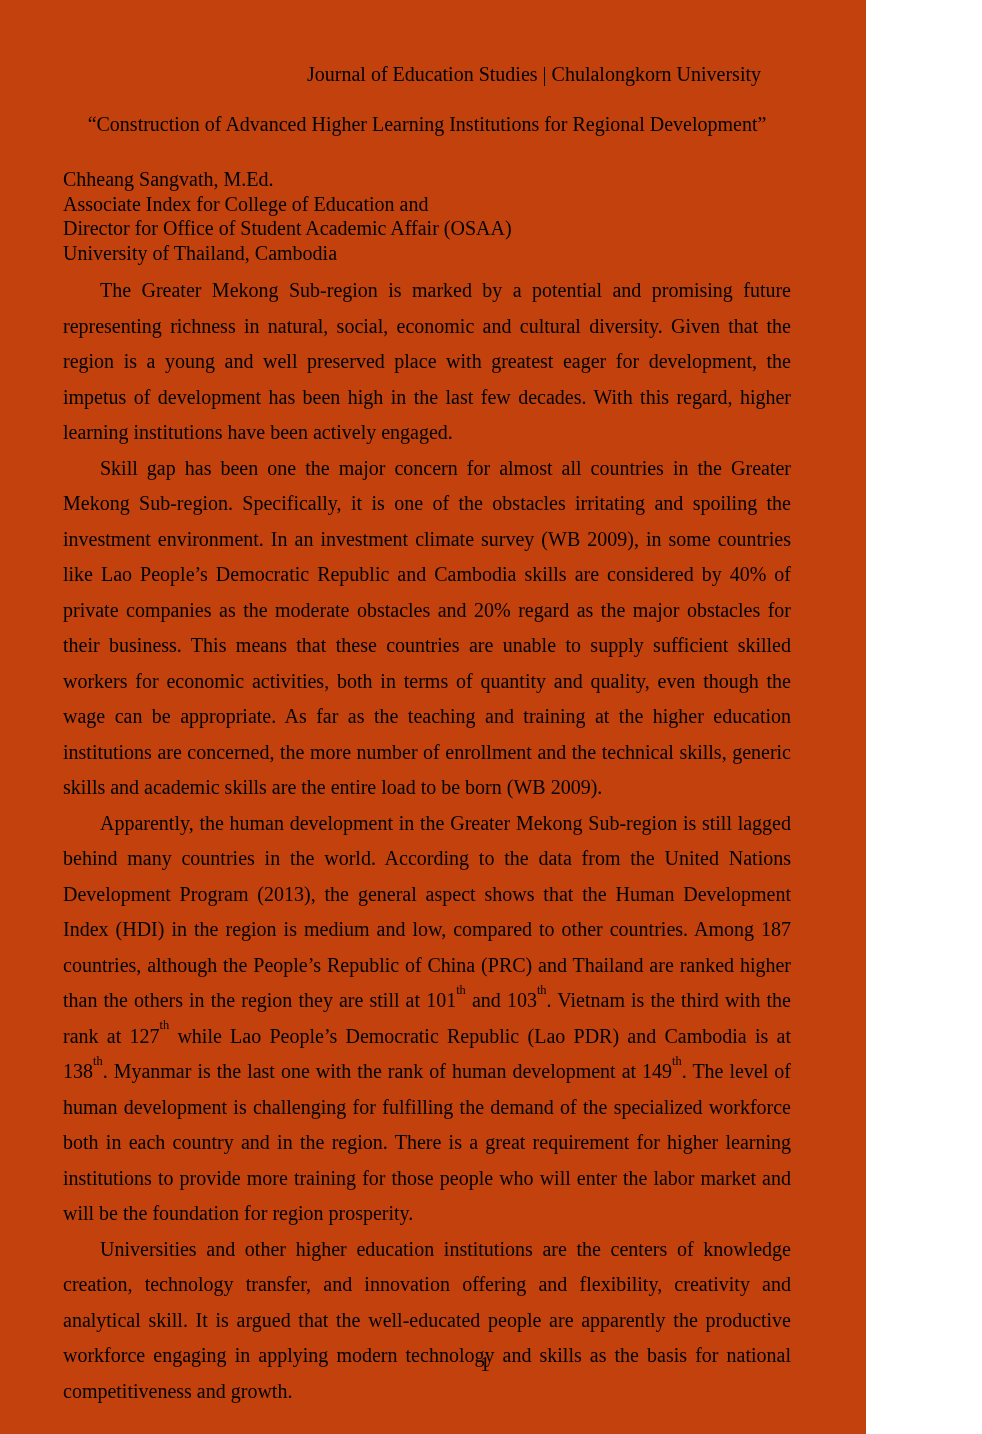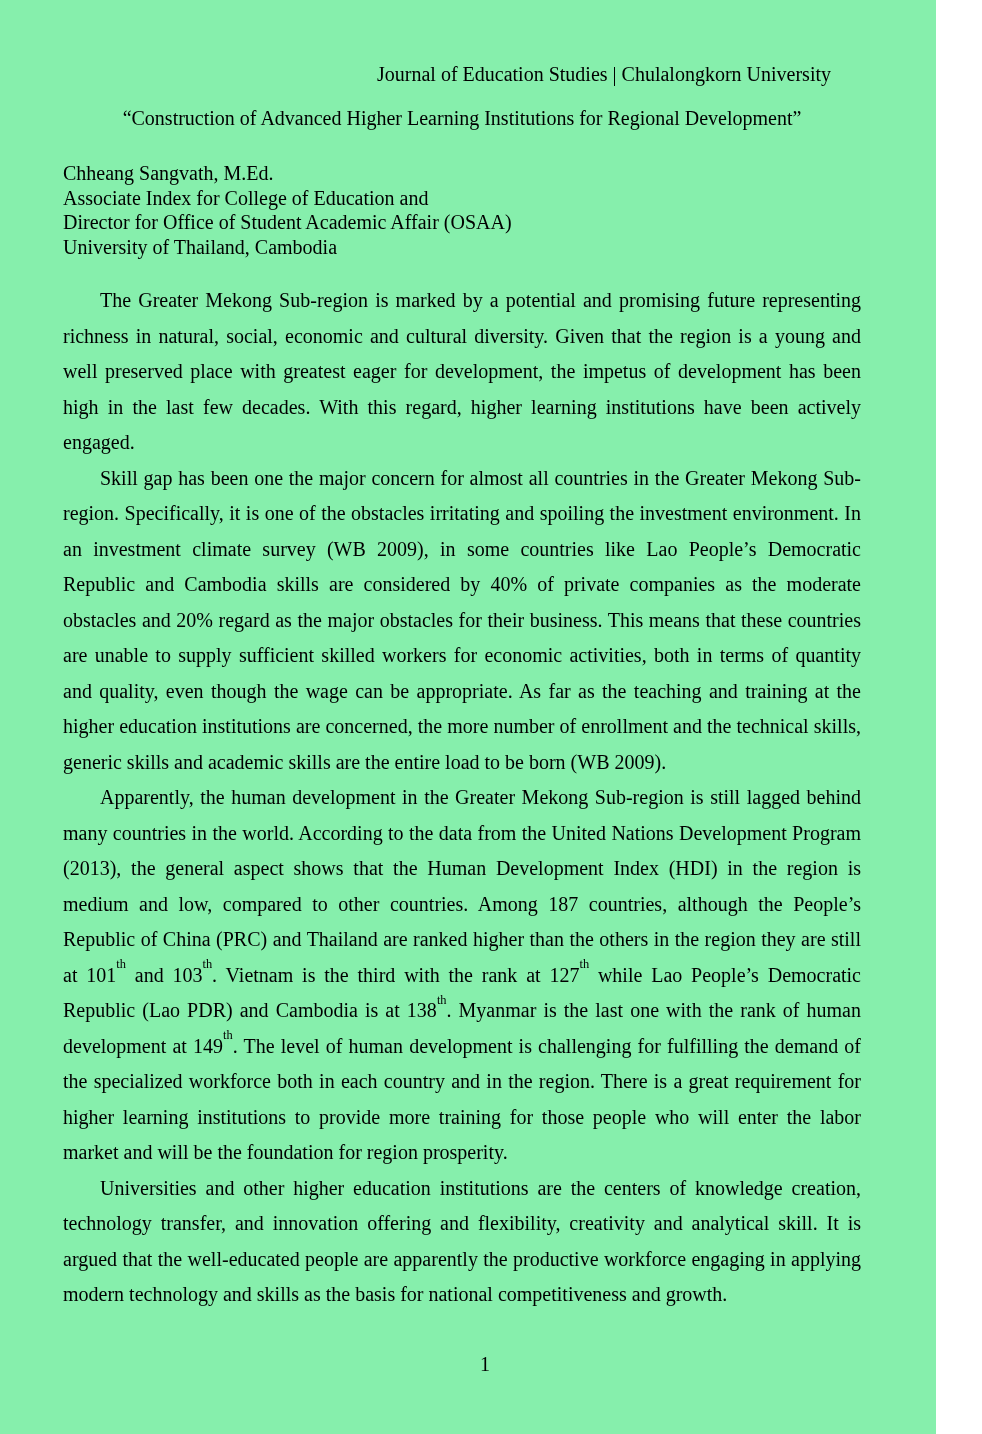--- a/index.html
+++ b/index.html
@@ -1,49 +1,49 @@
 <!DOCTYPE html>
 <html><head>
 <meta charset="utf-8">
 <style>
   * { margin: 0; padding: 0; box-sizing: border-box; }
   html, body { background: #ffffff; }
   .page {
     position: relative;
-    width: 936px;
+    width: 866px;
     height: 1434px;
-    background: #86efac;
+    background: #c2410c;
     color: #000000;
     font-family: "Liberation Serif", "DejaVu Serif", serif;
     font-size: 20px;
     overflow: hidden;
   }
   .content {
     padding: 62px 75px 0 63px;
   }
   .journal-header {
     text-align: right;
     padding-right: 30px;
     line-height: 24px;
     white-space: nowrap;
   }
   .title {
     font-size: 20px;
     font-weight: normal;
     text-align: center;
     line-height: 24px;
-    margin-top: 20px;
+    margin-top: 26px;
   }
   .authors {
     text-align: left;
     line-height: 24.5px;
     margin-top: 31px;
   }
   .body {
-    margin-top: 24px;
+    margin-top: 8px;
   }
   .body p {
     line-height: 35.5px;
     text-indent: 37px;
     text-align: justify;
   }
   sup {
     font-size: 0.62em;
     line-height: 0;
     position: relative;

